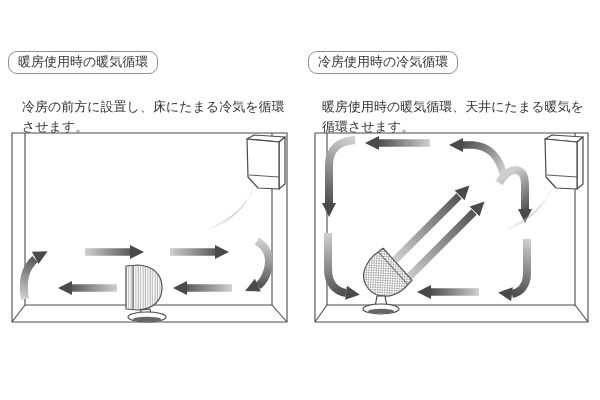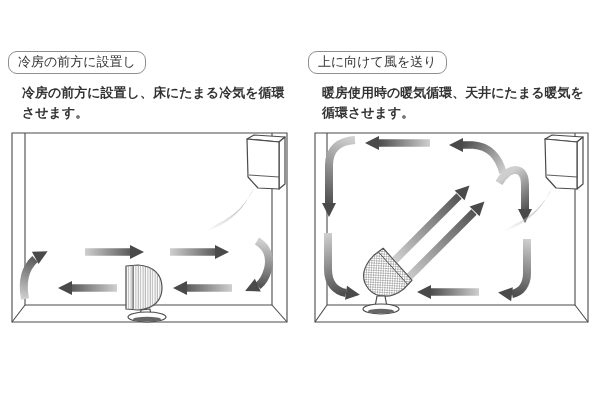--- a/index.html
+++ b/index.html
@@ -7,36 +7,35 @@
     width:600px;height:400px;background:#ffffff;position:relative;
     font-family:"DejaVu Sans",sans-serif;overflow:hidden;
     --outline:#4a4a4a;--arrow-dark:#4a4a4a;--text:#333333;--title-border:#8f8f8f;
   }
   .title-box{
     position:absolute;top:51px;border:1px solid var(--title-border);
     border-radius:9px;padding:1px 9px 2px;font-size:13px;color:var(--text);
     background:#fff;white-space:nowrap;
   }
   .desc{
-    position:absolute;top:83px;width:266px;font-size:13px;line-height:1.5;
+    position:absolute;top:97px;width:266px;font-size:13px;line-height:1.5;
     color:var(--text);
-    font-weight:bold;
   }
   .diagram{position:absolute;top:131px;}
   .ln{stroke:var(--outline);stroke-width:1.1;fill:none;}
   .dev{fill:#ffffff;stroke:var(--outline);stroke-width:1.2;stroke-linejoin:round;}
   .devthin{fill:none;stroke:var(--outline);stroke-width:0.9;}
   .ahead{fill:var(--arrow-dark);stroke:none;}
   .shaft{fill:none;stroke-linecap:butt;}
   .dark-under{fill:#666;stroke:none;}
 </style>
 </head>
 <body style="--outline: #4a4a4a; --arrow-dark: #4a4a4a; --text: #333333; --title-border: #8f8f8f;">
 
-<div class="title-box" style="left:8px">冷房の前方に設置し</div>
+<div class="title-box" style="left:8px">暖房使用時の暖気循環</div>
 <div class="desc" style="left:22px">冷房の前方に設置し、床にたまる冷気を循環させます。</div>
 
 <svg class="diagram" style="left:10px" width="279" height="193" viewBox="0 0 279 193">
   <defs>
     <pattern id="L-hatch" width="2.4" height="4" patternUnits="userSpaceOnUse">
       <line x1="1" y1="0" x2="1" y2="4" stroke="#8d8d8d" stroke-width="0.8"></line>
     </pattern>
     <linearGradient id="Lg-wallup" gradientUnits="userSpaceOnUse" x1="15" y1="168" x2="30" y2="124">
       <stop offset="0" stop-color="#cfcfcf"></stop>
         <stop offset="1" stop-color="#4d4d4d"></stop>
@@ -113,21 +112,21 @@
   <g>
     <path class="dev" d="M116,135 L116,178 L128,179 C145,178 152,168 152,157 C152,143 143,135 128,134 Z"></path>
     <path fill="url(#L-hatch)" stroke="none" d="M116,135 L116,178 L128,179 C145,178 152,168 152,157 C152,143 143,135 128,134 Z"></path>
     <line class="devthin" x1="123" y1="135" x2="123" y2="178"></line>
     <path class="dev" d="M131,179 L130,185 L141,185 L140,178 Z"></path>
     <ellipse class="dev" cx="137" cy="186" rx="19" ry="5"></ellipse>
     <ellipse class="dark-under" cx="137" cy="188.2" rx="14" ry="2.4"></ellipse>
   </g>
 </svg>
 
-<div class="title-box" style="left:308px">上に向けて風を送り</div>
+<div class="title-box" style="left:308px">冷房使用時の冷気循環</div>
 <div class="desc" style="left:322px">暖房使用時の暖気循環、天井にたまる暖気を循環させます。</div>
 
 <svg class="diagram" style="left:313px" width="277" height="193" viewBox="0 0 277 193">
   <defs>
     <pattern id="R-hatchX" width="3.4" height="3.4" patternUnits="userSpaceOnUse">
       <path d="M0,0 L3.4,3.4 M3.4,0 L0,3.4" stroke="#8d8d8d" stroke-width="0.6" fill="none"></path>
     </pattern>
     <linearGradient id="Rg-top1" gradientUnits="userSpaceOnUse" x1="117" y1="0" x2="66" y2="0">
       <stop offset="0" stop-color="#cfcfcf"></stop>
         <stop offset="1" stop-color="#4d4d4d"></stop>

